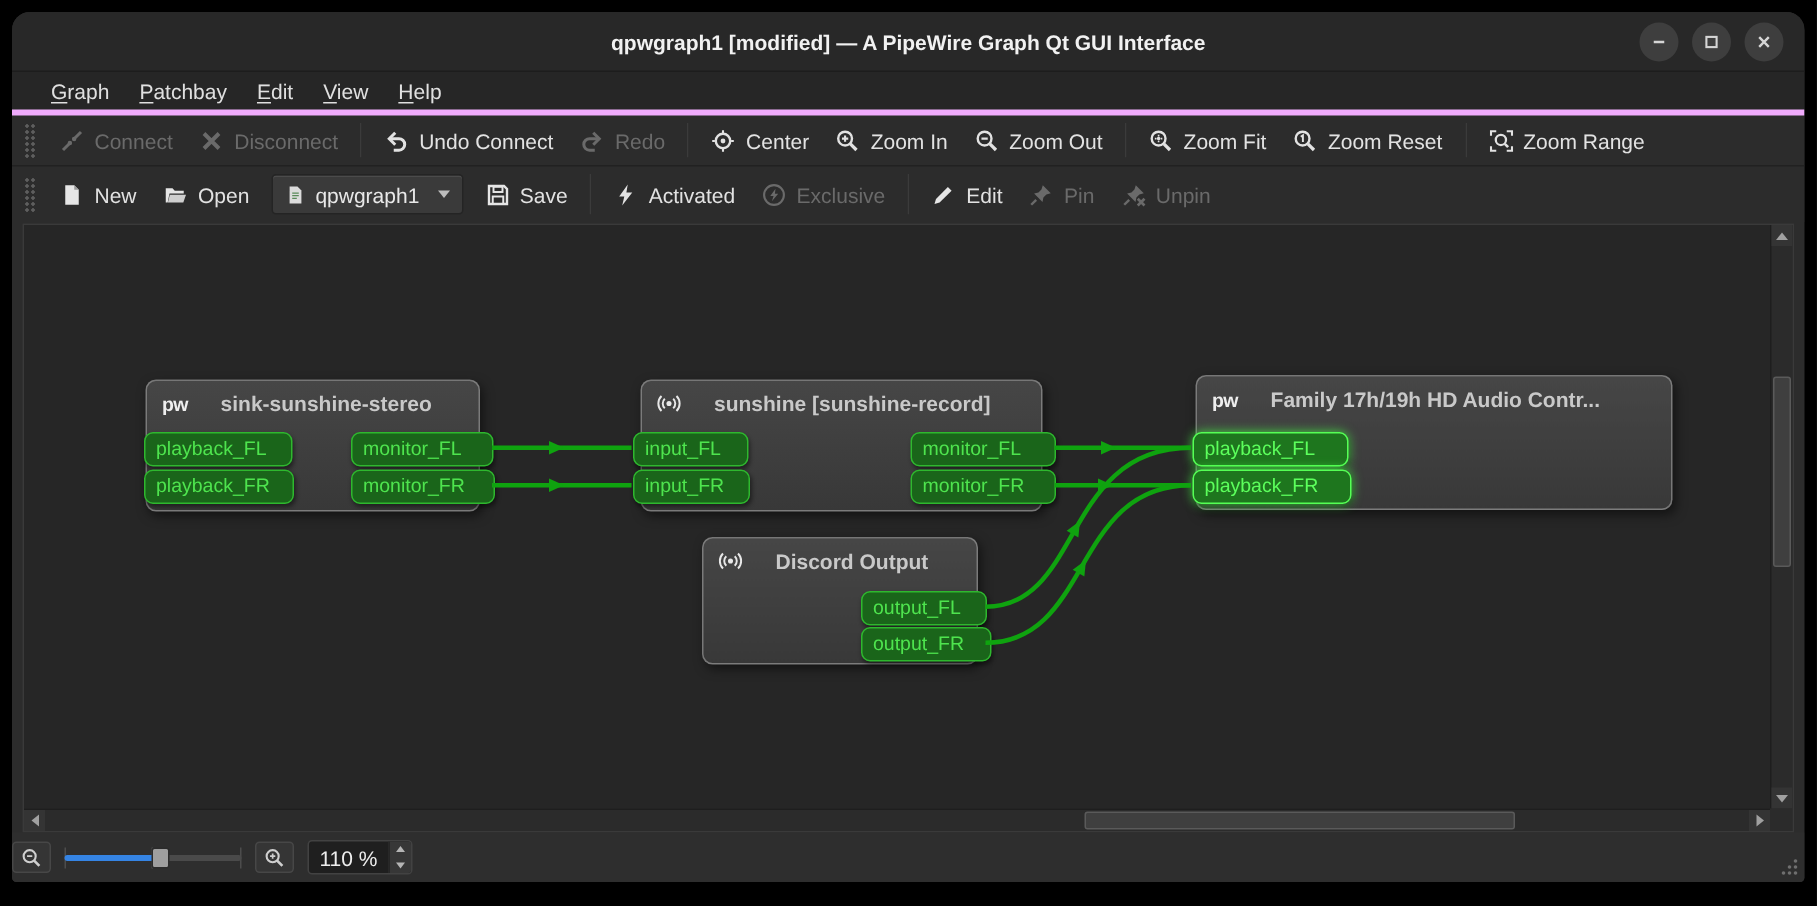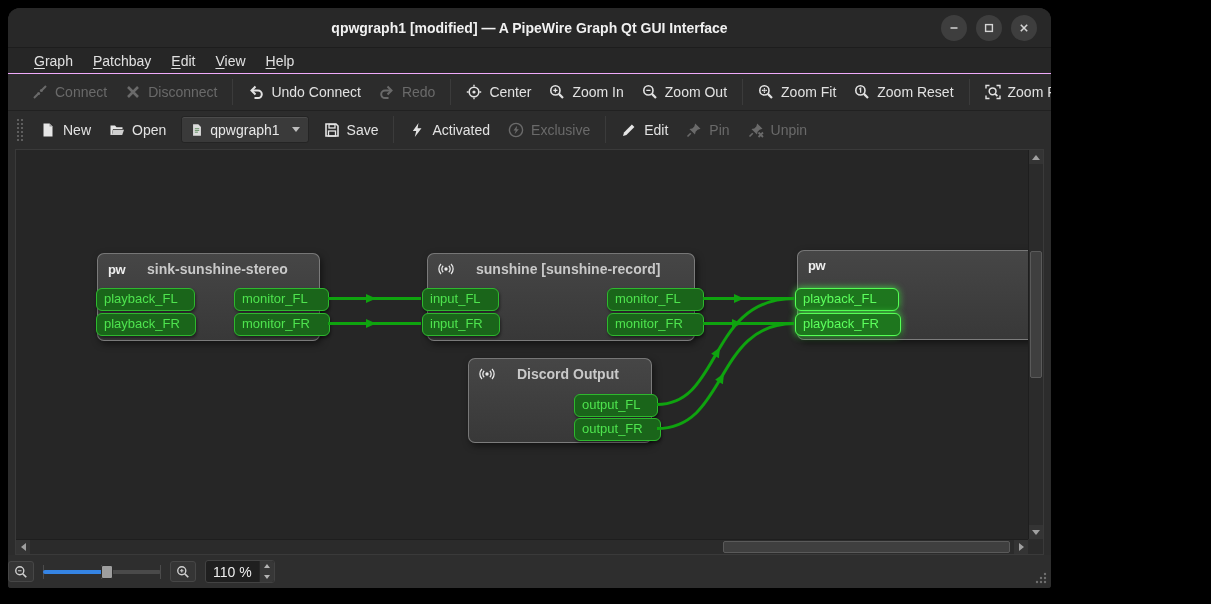--- a/index.html
+++ b/index.html
@@ -1,36 +1,36 @@
 <!DOCTYPE html>
 <html><head>
 <meta charset="utf-8">
 <style>
   * { margin:0; padding:0; box-sizing:border-box; }
   html,body { width:1211px; height:604px; background:#000; overflow:hidden;
     font-family:"Liberation Sans", sans-serif; }
-  .window { position:absolute; left:8px; top:8px; width:1043px; height:580px;
+  .window { position:absolute; left:8px; top:8px; width:1195px; height:580px;
     background:#2c2c2c; border-radius:12px 12px 3px 3px; overflow:hidden; }
 
   
   .titlebar { position:relative; height:40px; background:#282828; border-bottom:1px solid #1d1d1d;
     display:flex; align-items:center; justify-content:center; }
   .title-text { color:#f1f1f1; font-size:14px; font-weight:bold; }
   .win-controls { position:absolute; right:14px; top:7px; display:flex; gap:9px; }
   .win-btn { width:26px; height:26px; border-radius:13px; background:#3e3e3e; color:#d5d5d5;
     display:flex; align-items:center; justify-content:center; }
   .win-btn svg { width:12px; height:12px; }
 
   
   .menubar { height:25px; background:#262626; display:flex; align-items:center; padding-left:16px; }
   .menu-item { color:#e0e0e0; font-size:14px; padding:2px 10px; }
   .mn { text-decoration:underline; text-underline-offset:2px; }
 
   
-  .toolbar { height:37px; background:#2c2c2c; border-top:1px solid #f0abfc;
+  .toolbar { height:37px; background:#2c2c2c; border-top:4px solid #f0abfc;
     display:flex; align-items:center; padding-left:5px; }
   .toolbar.second { height:38px; border-top:1px solid #212121; }
   .tb-handle { width:8px; height:24px; margin:0 7px 0 3px;
     background-image:radial-gradient(circle,#5e5e5e 1px,transparent 1.3px);
     background-size:4px 4px; }
   .tb-btn { display:inline-flex; align-items:center; gap:7px; padding:4px 9px;
     color:#e2e2e2; font-size:14px; border-radius:3px; white-space:nowrap; }
   .tb-btn.disabled { color:#6a6a6a; }
   .tb-btn svg { width:16px; height:16px; flex:none; }
   .tb-sep { width:1px; align-self:stretch; margin:5px 6px; background:#1f1f1f;
@@ -312,20 +312,21 @@
       </div>
       <div class="port" style="left:-6px; top:34px; width:77px;">input_FL</div>
       <div class="port" style="left:-6px; top:59px; width:78px;">input_FR</div>
       <div class="port" style="left:179px; top:34px; width:97px;">monitor_FL</div>
       <div class="port" style="left:179px; top:59px; width:97px;">monitor_FR</div>
     </div>
 
     <div class="node" style="left:781px; top:100px; width:318px; height:90px;">
       <div class="node-header">
         <span class="pw-glyph">pw</span>
+        <span class="node-title">Family 17h/19h HD Audio Contr...</span>
       </div>
       <div class="port hl" style="left:-3px; top:37px; width:104px;">playback_FL</div>
       <div class="port hl" style="left:-3px; top:62px; width:106px;">playback_FR</div>
     </div>
 
     <div class="node" style="left:452px; top:208px; width:184px; height:85px;">
       <div class="node-header">
         <span class="node-icon">
           <svg viewBox="0 0 16 16">
               <circle cx="8" cy="8" r="1.7" fill="#e8e8e8"></circle>

